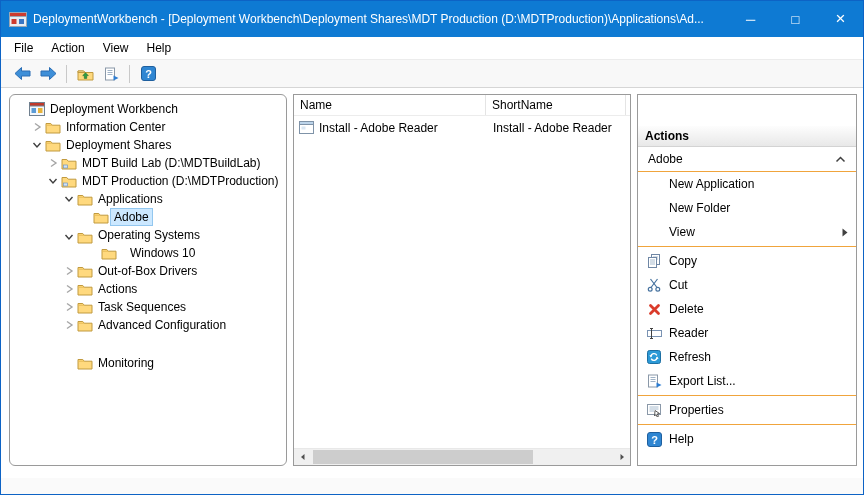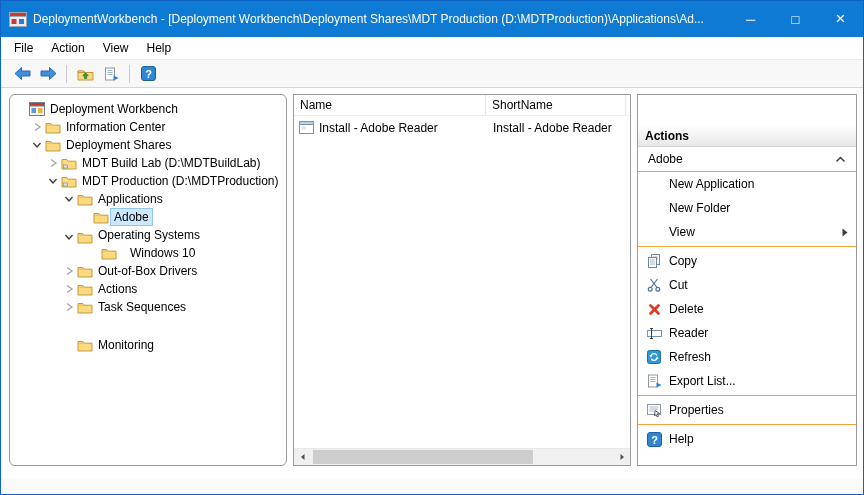--- a/index.html
+++ b/index.html
@@ -277,20 +277,34 @@
             </svg>
           </span>
           <span class="icon tree-icon">
             <svg width="16" height="13" viewBox="0 0 16 13">
               <path d="M1 2.5 L5.8 2.5 L7.2 4.2 L15 4.2 L15 12 L1 12 Z" fill="#ffd97e" stroke="#c19a3f"></path>
               <path d="M1 4.2 L7.2 4.2" stroke="#e7bb55"></path>
             </svg>
           </span>
           <span class="tree-label">Task Sequences</span>
         </div>
+        <div class="tree-row" style="padding-left: 52px;">
+          <span class="expander">
+            <svg width="9" height="10" viewBox="0 0 9 10">
+              <polyline points="2,1.5 7,5 2,8.5" fill="none" stroke="#a6a6a6" stroke-width="1.4"></polyline>
+            </svg>
+          </span>
+          <span class="icon tree-icon">
+            <svg width="16" height="13" viewBox="0 0 16 13">
+              <path d="M1 2.5 L5.8 2.5 L7.2 4.2 L15 4.2 L15 12 L1 12 Z" fill="#ffd97e" stroke="#c19a3f"></path>
+              <path d="M1 4.2 L7.2 4.2" stroke="#e7bb55"></path>
+            </svg>
+          </span>
+          <span class="tree-label">Advanced Configuration</span>
+        </div>
         <div class="tree-row" style="padding-left: 52px; margin-top: 20px;">
           <span class="expander"></span>
           <span class="icon tree-icon">
             <svg width="16" height="13" viewBox="0 0 16 13">
               <path d="M1 2.5 L5.8 2.5 L7.2 4.2 L15 4.2 L15 12 L1 12 Z" fill="#ffd97e" stroke="#c19a3f"></path>
               <path d="M1 4.2 L7.2 4.2" stroke="#e7bb55"></path>
             </svg>
           </span>
           <span class="tree-label">Monitoring</span>
         </div>

